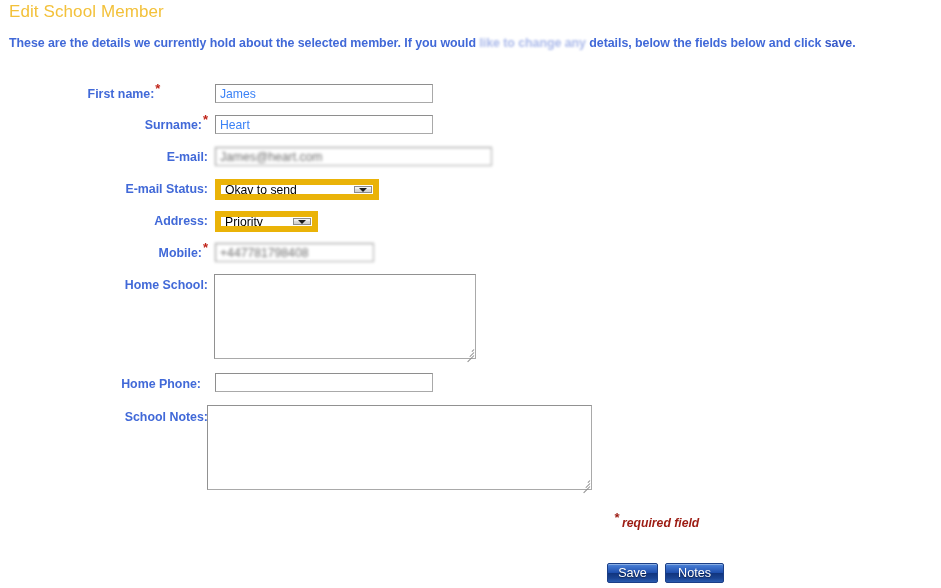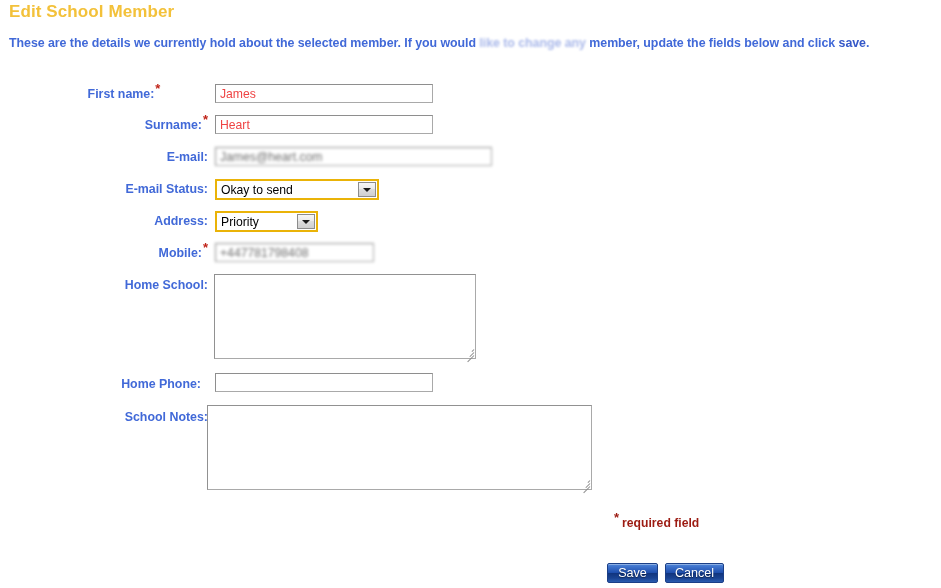--- a/index.html
+++ b/index.html
@@ -7,21 +7,21 @@
     margin: 0; padding: 0;
     width: 941px; height: 588px;
     background: #ffffff;
     font-family: "Liberation Sans", sans-serif;
     overflow: hidden;
   }
   #page { position: relative; width: 941px; height: 588px; background:#fff; }
 
   .page-title {
     position: absolute; left: 9px; top: 2px;
-    font-size: 17px; font-weight: 700;
+    font-size: 17px; font-weight: 400;
     color: #f3c13a; letter-spacing: .1px;
     white-space: nowrap;
   }
 
   .intro {
     position: absolute; left: 9px; top: 36px;
     font-size: 12.4px; color: #4169d8; font-weight: 700;
     white-space: nowrap; letter-spacing: -.05px;
   }
   .intro .blurwords {
@@ -51,33 +51,33 @@
 
   input.txt {
     position: absolute;
     height: 19px;
     border: 1px solid #a9a9a9;
     border-top-color: #8e8e8e;
     border-left-color: #8e8e8e;
     background: #fff;
     font-family: "Liberation Sans", sans-serif;
     font-size: 12.2px;
-    color: #ef4444;
+    color: #3b82f6;
     padding: 1px 2px 1px 4px;
     outline: none;
   }
   input.blurred {
     color: #6f6f6f;
     filter: blur(1.6px);
   }
 
   .selwrap {
     position: absolute;
     height: 21px;
-    border: 2px solid #eab308;
+    border: 6px solid #eab308;
     background: #fff;
     display: flex;
     align-items: stretch;
   }
   .selwrap .selval {
     flex: 1 1 auto;
     display: flex; align-items: center;
     padding-left: 4px;
     font-size: 12.2px; color: #000;
     white-space: nowrap; overflow: hidden;
@@ -122,20 +122,21 @@
     transform-origin: right center;
     transform: rotate(-45deg);
   }
 
   .reqnote {
     position: absolute;
     font-size: 12.2px;
     font-weight: 700;
     color: #9c1b12;
     white-space: nowrap;
+    font-style: italic;
   }
   .reqnote .star {
     color:#9c1b12;
     vertical-align: super;
     font-size: 13px;
     line-height: 0;
     margin-right: 3px;
   }
 
   .btn {
@@ -155,21 +156,21 @@
     padding: 0 6px;
   }
 </style>
 </head>
 <body>
 
 <div id="page">
 
   <div class="page-title">Edit School Member</div>
 
-  <div class="intro"><span>These are the details we currently hold about the selected member. If you would </span><span class="blurwords">like to change any</span><span> member, update the fields below and click </span><span class="strongword">save</span><span>.</span></div>
+  <div class="intro"><span>These are the details we currently hold about the selected member. If you would </span><span class="blurwords">like to change any</span><span> details, below the fields below and click </span><span class="strongword">save</span><span>.</span></div>
 
   <div class="form">
 
     <div class="flabel" style="left:40px; top:87px; width:168px;text-align:center;"><span>First name:</span><span class="req">*</span></div>
     <input class="txt" style="left: 215px; top: 84px; width: 218px;" value="James">
 
     <div class="flabel" style="left:40px; top:118px; width:168px;"><span>Surname:</span><span class="req">*</span></div>
     <input class="txt" style="left: 215px; top: 115px; width: 218px;" value="Heart">
 
     <div class="flabel" style="left:40px; top:150px; width:168px;"><span>E-mail:</span></div>
@@ -211,15 +212,15 @@
       <i style="top:9px; width:9px;"></i>
         <i style="top:6px; width:6px;"></i>
         <i style="top:3px; width:3px;"></i>
     </div>
 
   </div>
 
   <div class="reqnote" style="left:614px; top:516px;"><span class="star">*</span><span>required field</span></div>
 
   <div class="btn" style="left:607px; top:563px; width:51px;">Save</div>
-  <div class="btn" style="left:665px; top:563px; width:59px;">Cancel</div>
+  <div class="btn" style="left:665px; top:563px; width:59px;">Notes</div>
 
 </div>
 
 </body></html>

